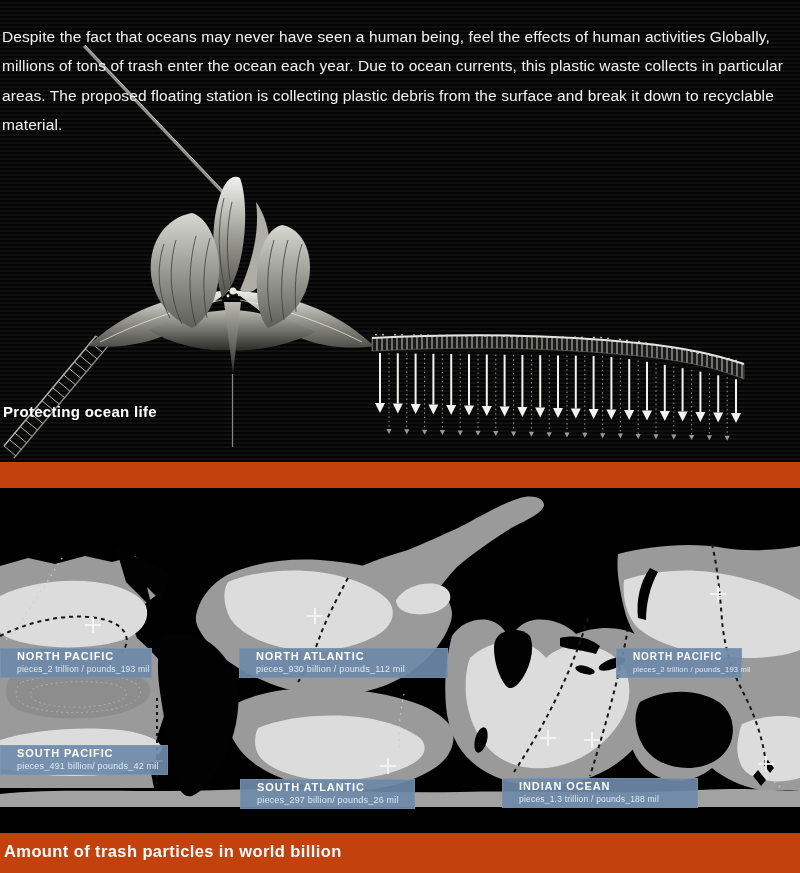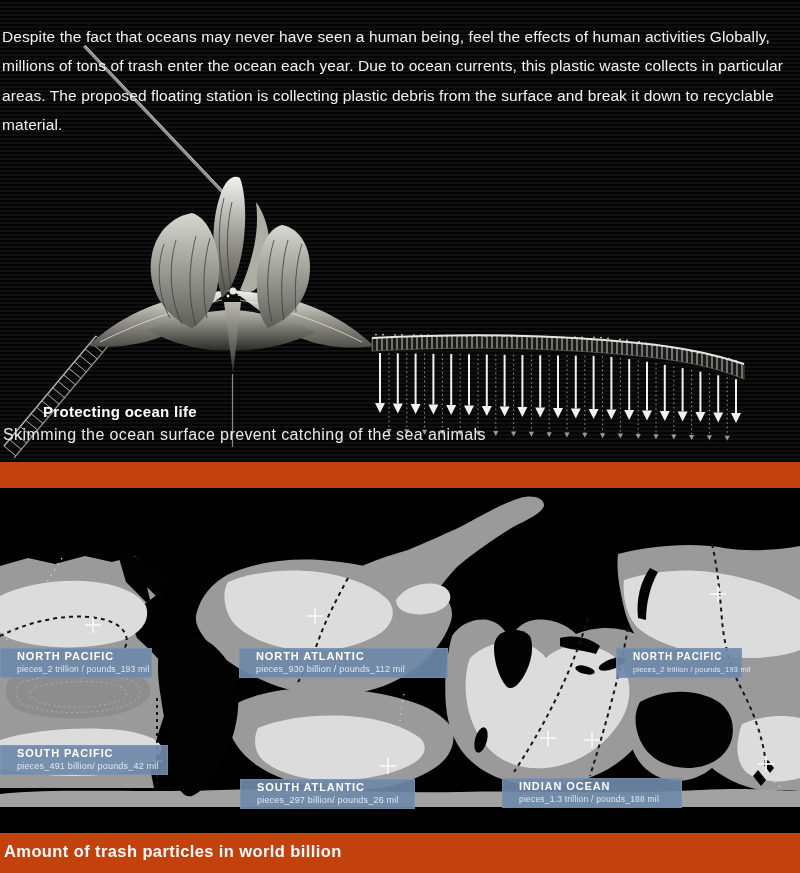--- a/index.html
+++ b/index.html
@@ -5,21 +5,21 @@
   html,body{margin:0;padding:0;background:#000;}
   #board{position:relative;width:800px;height:873px;background:#c2410c;overflow:hidden;
          font-family:"Liberation Sans",sans-serif;color:#f5f5f5;}
   
   .top-area{position:absolute;left:0;top:0;width:800px;height:462px;
     background:repeating-linear-gradient(180deg,#040404 0px,#040404 2px,#101010 2px,#101010 4px);}
   .intro{position:absolute;left:0;top:4px;width:798px;padding:2px 1px 0 2px;
     font-size:15.5px;line-height:29.5px;color:#f2f2f2;letter-spacing:0.1px;z-index:3;}
   #station-svg{position:absolute;left:0;top:0;width:800px;height:462px;z-index:2;}
   .section-heading{position:absolute;left:3px;top:403px;font-size:15px;font-weight:bold;
-    color:#ffffff;letter-spacing:0.3px;z-index:4;margin-left:40px;}
+    color:#ffffff;letter-spacing:0.3px;z-index:4;}
   .section-sub{position:absolute;left:3px;top:426px;font-size:16px;color:#e9e9e9;
     letter-spacing:0.4px;z-index:4;}
   #map-svg{position:absolute;left:0;top:488px;width:800px;height:345px;}
   .ocean-label{position:absolute;box-sizing:border-box;height:30px;padding:2px 5px 1px 17px;
     background:rgba(108,137,168,0.92);box-shadow:0 0 0 1px rgba(150,175,200,0.25) inset;z-index:5;}
   .ocean-label .t{display:block;font-size:11px;font-weight:bold;color:#fdfdfd;
     letter-spacing:0.9px;line-height:13px;white-space:nowrap;}
   .ocean-label .v{display:block;font-size:9px;color:#dfe8f1;letter-spacing:0.2px;
     line-height:13px;white-space:nowrap;}
   .caption{position:absolute;left:4px;top:842px;font-size:16.5px;font-weight:bold;
@@ -247,21 +247,20 @@
       <path d="M272,322 C266,298 266,266 274,240 M284,320 C280,296 281,264 288,240
                M296,312 C294,290 296,262 302,244" stroke="#3e3e3a" stroke-width="0.8" fill="none"></path>
 
       <circle cx="233" cy="291" r="3.5" fill="#e8e8e2"></circle>
       <circle cx="228" cy="296" r="1.4" fill="#ffffff"></circle>
       <circle cx="239" cy="295" r="1.2" fill="#cfcfc8"></circle>
     </g>
   </svg>
 
   <div class="section-heading">Protecting ocean life</div>
-  <div class="section-sub">Skimming the ocean surface prevent catching of the sea animals</div>
 
   <svg id="map-svg" viewBox="0 0 800 345" xmlns="http://www.w3.org/2000/svg">
     <rect x="0" y="0" width="800" height="345" fill="#000"></rect>
     <g fill="#9a9a9a">
 
       <path d="M0,78 L28,70 L55,76 L85,68 L112,74 L135,68 L152,80 L163,94 L158,106
                L142,118 L130,132 L137,150 L150,162 L172,186 L182,200 L168,216
                L158,246 L150,280 L154,300 L0,300 Z"></path>
 
       <path d="M362,78 C380,70 395,66 408,62 C425,55 440,48 458,40 C478,30 500,16 520,10
@@ -385,19 +384,19 @@
     <span class="v" style="font-size:7.5px">pieces_2 trillion / pounds_193 mil</span>
   </div>
   <div class="ocean-label" style="left:0;top:745px;width:168px">
     <span class="t">SOUTH PACIFIC</span>
     <span class="v">pieces_491 billion/ pounds_42 mil</span>
   </div>
   <div class="ocean-label" style="left:240px;top:779px;width:175px">
     <span class="t">SOUTH ATLANTIC</span>
     <span class="v">pieces_297 billion/ pounds_26 mil</span>
   </div>
-  <div class="ocean-label" style="left:502px;top:778px;width:180px">
+  <div class="ocean-label" style="left:502px;top:778px;width:196px">
     <span class="t">INDIAN OCEAN</span>
     <span class="v" style="font-size:8.5px">pieces_1.3 trillion / pounds_188 mil</span>
   </div>
 
   <div class="caption">Amount of trash particles in world billion</div>
 </div>
 
 </body></html>

